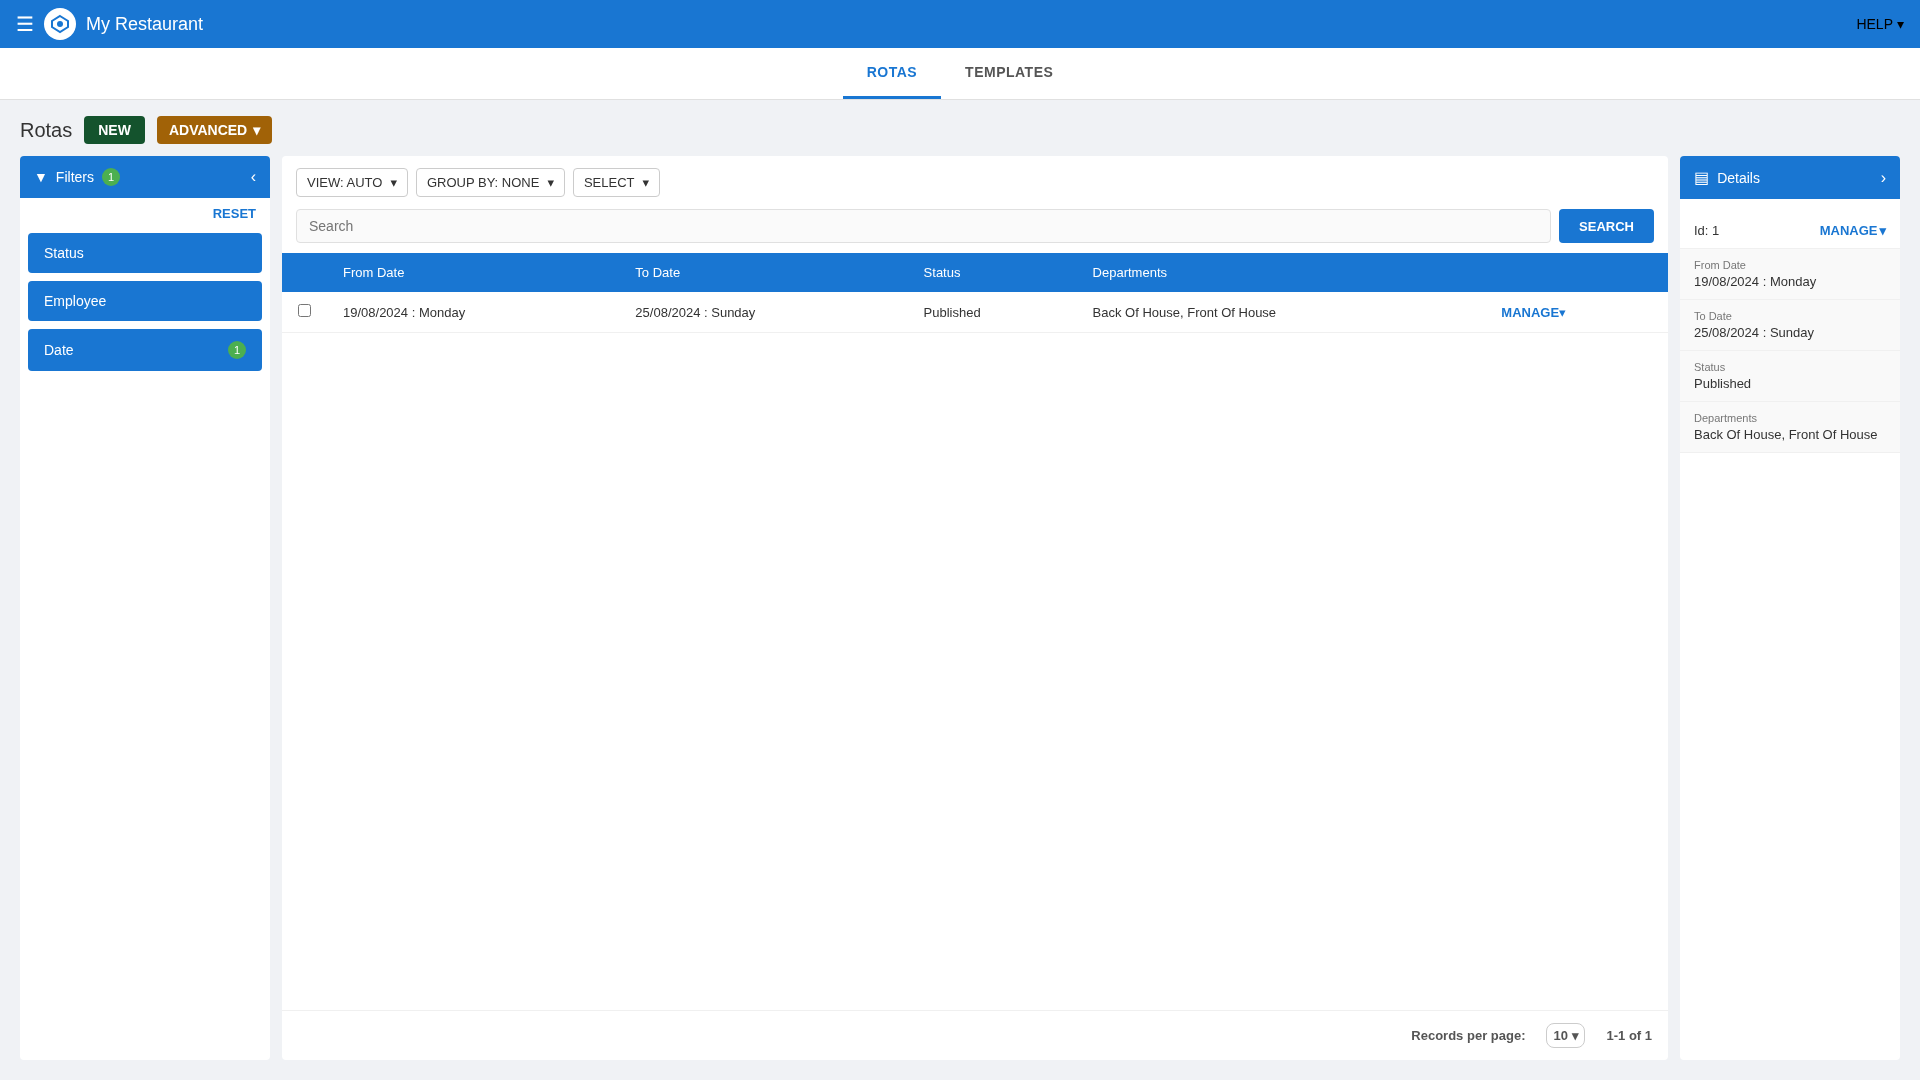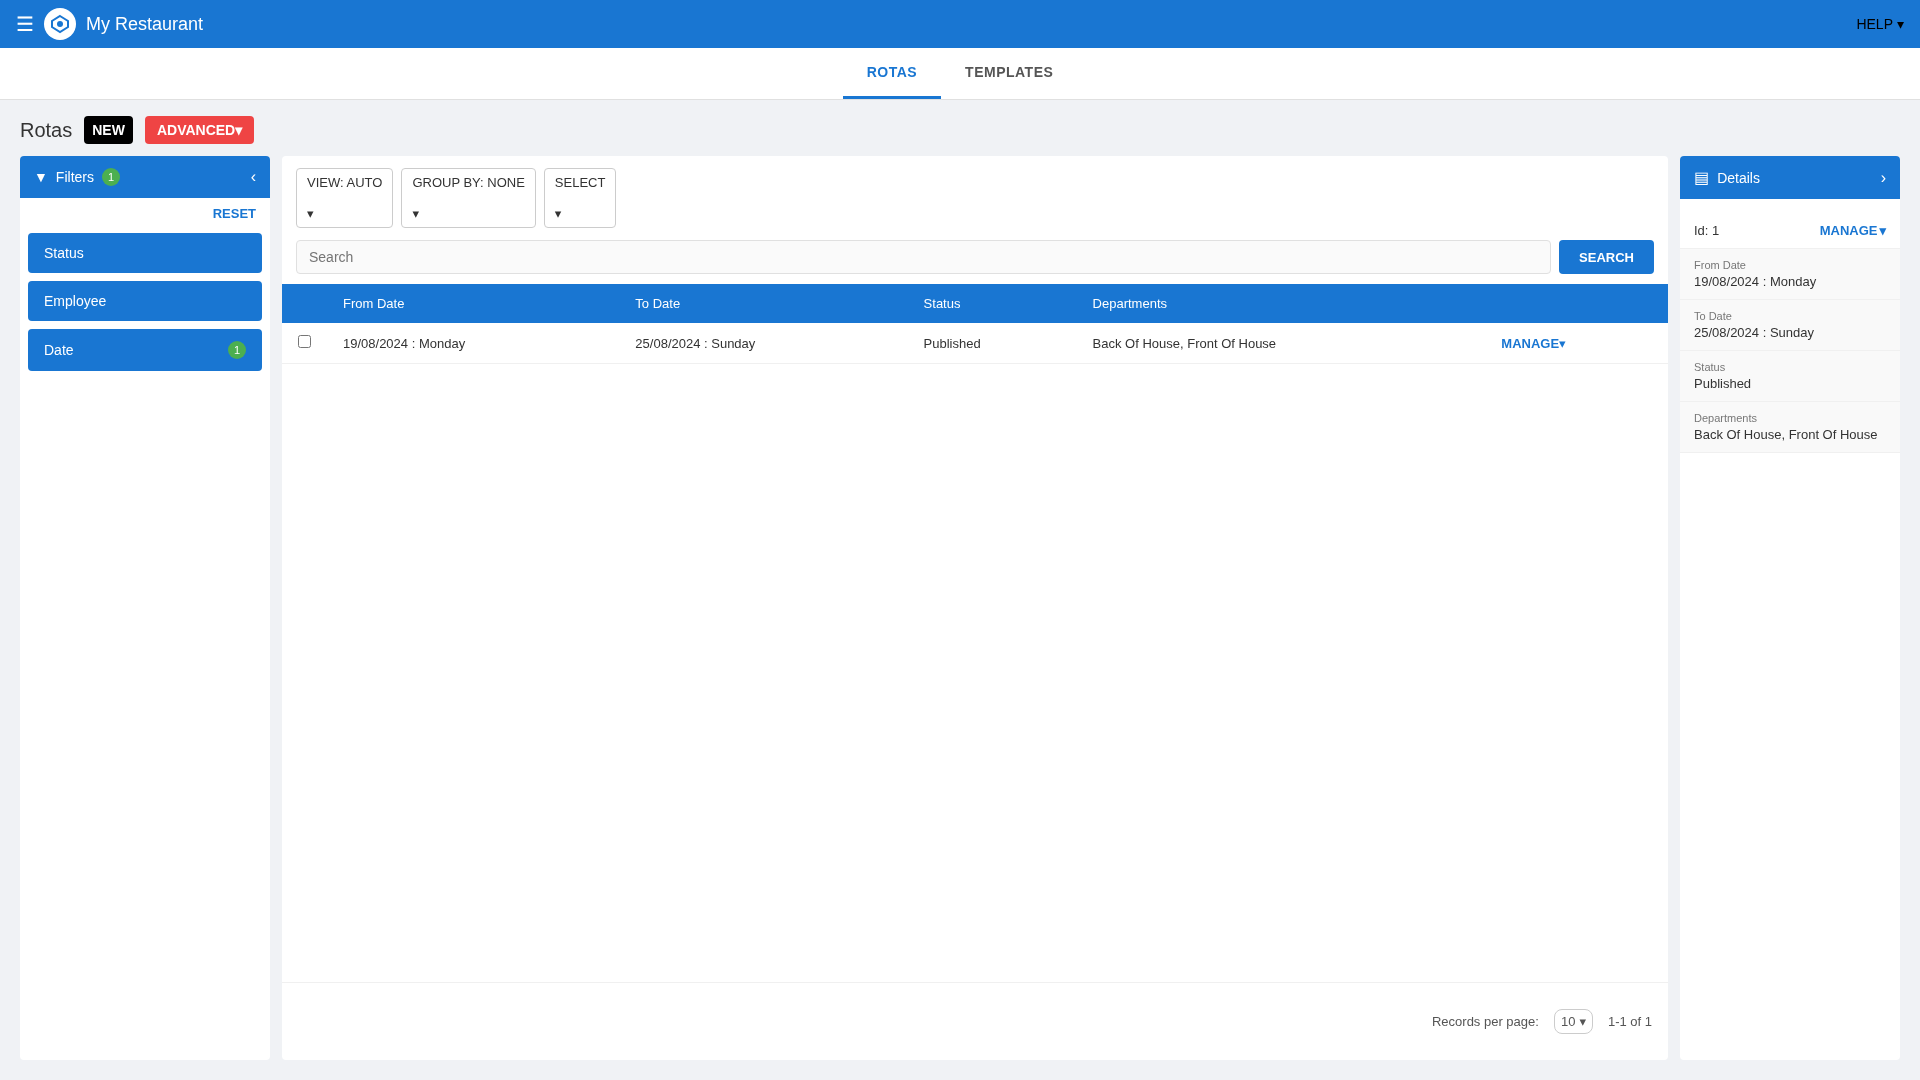--- a/index.html
+++ b/index.html
@@ -44,28 +44,28 @@
     }
     .tab.active { color: #1976d2; border-bottom: 3px solid #1976d2; }
 
     
     .page-header {
       padding: 16px 20px 12px;
       display: flex; align-items: center; gap: 12px;
     }
     .page-title { font-size: 20px; font-weight: 500; color: #333; }
     .btn-new {
-      background: #000000; color: white; border: none;
-      padding: 6px 8px; border-radius: 4px; font-size: 14px; font-weight: 600;
+      background: #14532d; color: white; border: none;
+      padding: 6px 14px; border-radius: 4px; font-size: 14px; font-weight: 600;
       cursor: pointer;
     }
     .btn-advanced {
-      background: #ef4444; color: white; border: none;
+      background: #a16207; color: white; border: none;
       padding: 6px 12px; border-radius: 4px; font-size: 14px; font-weight: 600;
-      cursor: pointer; display: flex; align-items: center; 
+      cursor: pointer; display: flex; align-items: center; gap: 6px;
     }
 
     
     .main-layout {
       display: flex;
       gap: 0;
       padding: 0 20px 20px;
       height: calc(1080px - 48px - 52px - 56px);
     }
 
@@ -119,21 +119,21 @@
       overflow: hidden;
     }
     .toolbar {
       padding: 12px 14px;
       display: flex; gap: 8px; align-items: center;
     }
     .toolbar-btn {
       border: 1px solid #ccc; background: white;
       padding: 6px 10px; border-radius: 4px;
       font-size: 13px; cursor: pointer;
-      display: flex; align-items: flex-start; gap: 16px; color: #333; flex-direction: column;
+      display: flex; align-items: flex-end; gap: 8px; color: #333;
     }
     .search-row {
       padding: 0 14px 10px;
       display: flex; gap: 8px;
     }
     .search-input {
       flex: 1; border: 1px solid #e0e0e0;
       padding: 8px 12px; border-radius: 4px;
       font-size: 14px; color: #999;
       background: #fafafa;
@@ -160,24 +160,24 @@
     .checkbox-cell { width: 40px; }
     .manage-btn {
       color: #1976d2; background: none; border: none;
       font-size: 13px; font-weight: 600; cursor: pointer;
       display: flex; align-items: center; gap: 2px;
     }
     .manage-cell { display: flex; align-items: center; }
 
     
     .pagination-row {
-      padding: 26px 16px;
+      padding: 12px 16px;
       display: flex; align-items: center; justify-content: flex-end;
-      gap: 15px; font-size: 13px; color: #555;
-      border-top: 1px solid #f0f0f0; margin-top: auto;
+      gap: 21px; font-size: 13px; color: #555;
+      border-top: 1px solid #f0f0f0; margin-top: auto; font-weight: bold;
     }
     .per-page-select {
       border: 1px solid #ccc; border-radius: 8px;
       padding: 4px 6px; font-size: 13px;
       display: flex; align-items: center; gap: 4px;
     }
 
     
     .right-panel {
       width: 220px;

